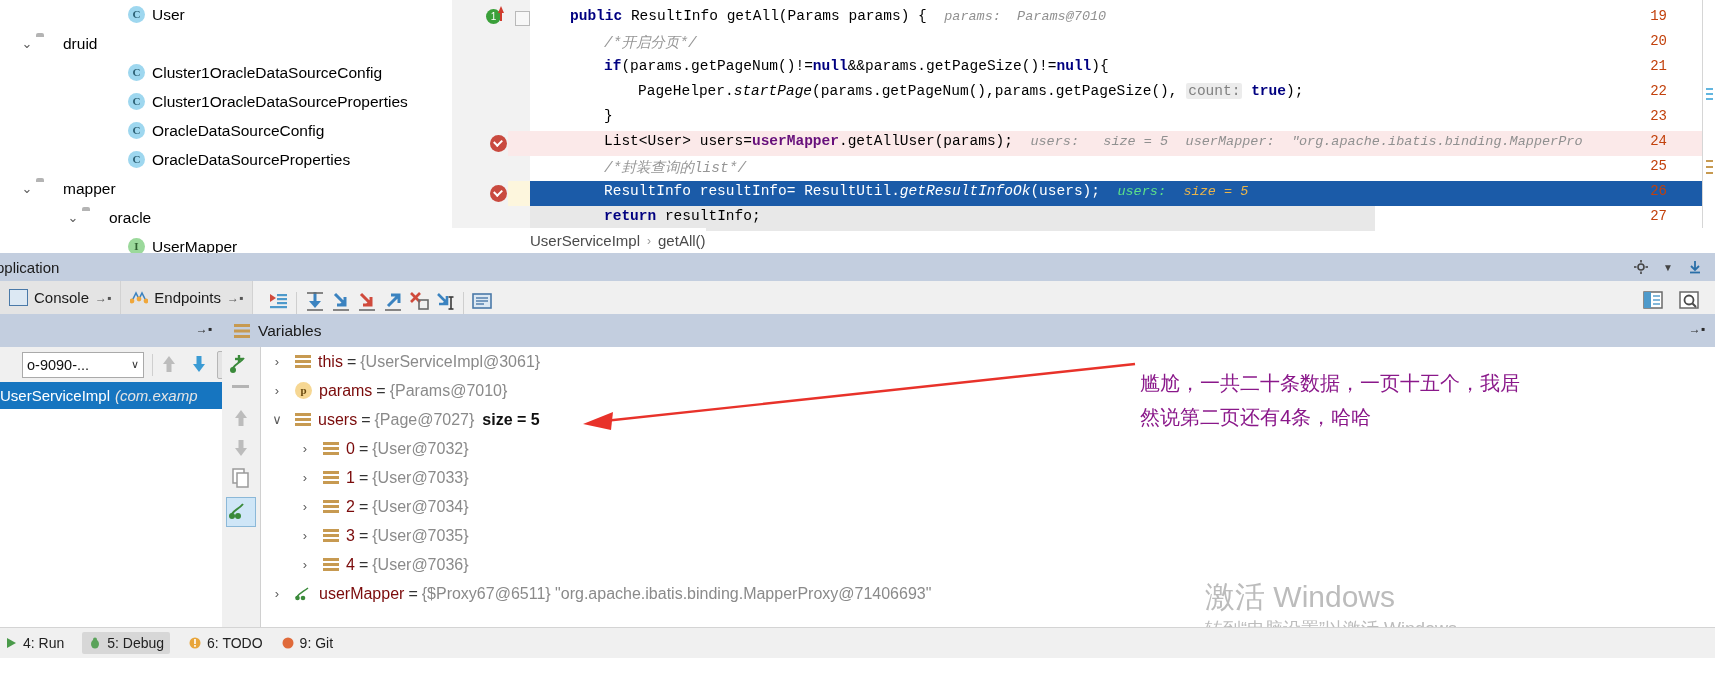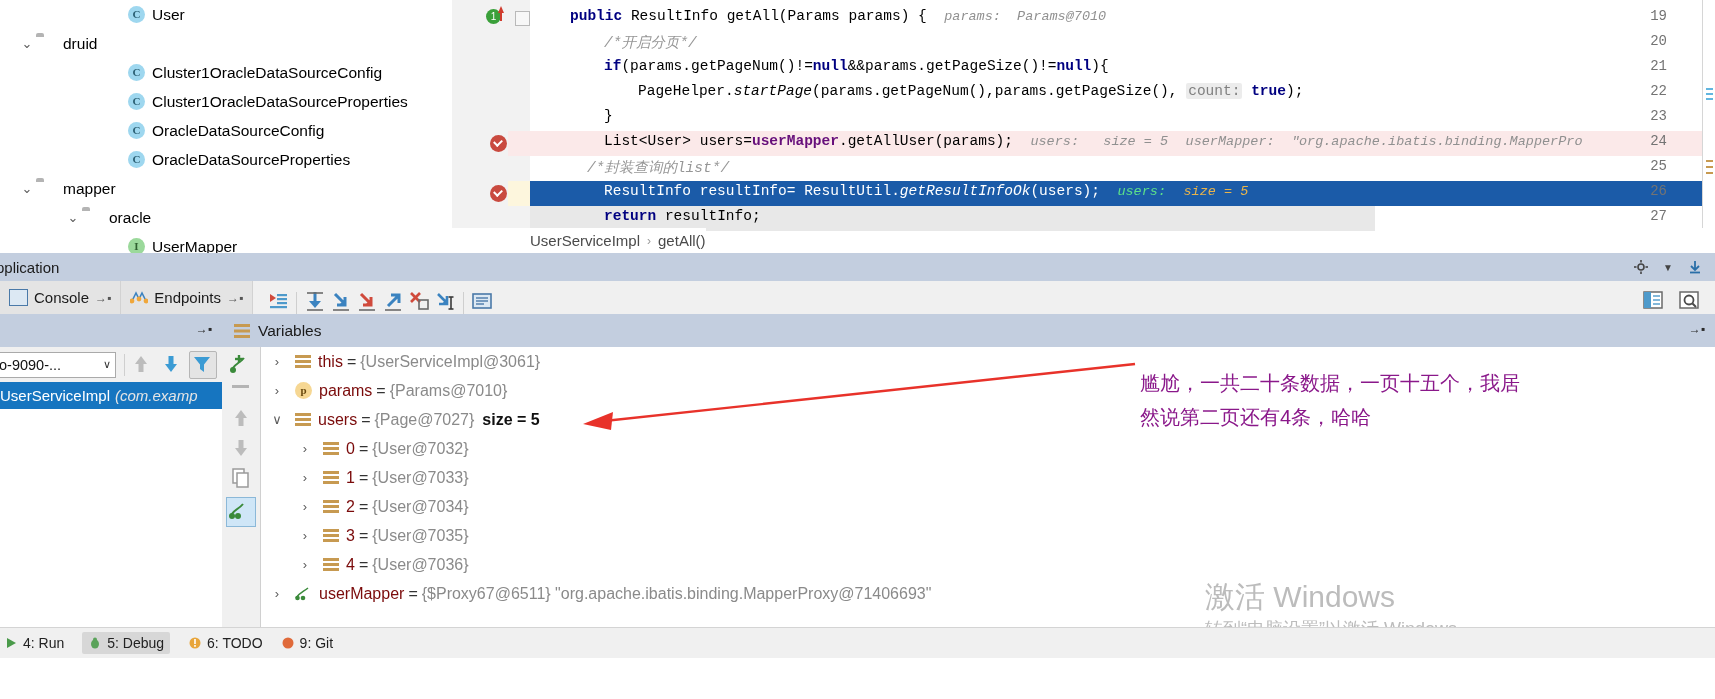--- a/index.html
+++ b/index.html
@@ -23,21 +23,21 @@
     font-size:11px;line-height:17px;text-align:center;font-weight:600;font-family:"Liberation Serif",serif;}
   .ic-iface{width:17px;height:17px;border-radius:50%;background:#9bd99b;color:#2f6030;
     font-size:11px;line-height:17px;text-align:center;font-weight:600;font-family:"Liberation Serif",serif;}
   .ic-folder{width:19px;height:15px;background:#b4b4b4;border-radius:2px;position:relative;}
   .ic-folder:after{content:"";position:absolute;left:3px;top:4px;width:5px;height:5px;border-radius:50%;background:#fff;}
   .ic-folder:before{content:"";position:absolute;left:0;top:-3px;width:8px;height:4px;background:#b4b4b4;border-radius:2px 2px 0 0;}
 
   
   #editor{left:452px;top:0;width:1263px;height:253px;background:#ffffff;overflow:hidden;}
   #gutter{position:absolute;left:0;top:0;width:78px;height:228px;background:#f2f2f2;border-right:0px;}
-  .ln{position:absolute;right:48px;color:#737373;font-family:"Liberation Mono","DejaVu Sans Mono",monospace;font-size:14px;}
+  .ln{position:absolute;right:48px;color:#c2410c;font-family:"Liberation Mono","DejaVu Sans Mono",monospace;font-size:14px;}
   .codeline{position:absolute;left:78px;white-space:pre;font-family:"Liberation Mono","DejaVu Sans Mono",monospace;font-size:14.5px;color:#000;}
   .kw{color:#000080;font-weight:bold;}
   .cmt{color:#969696;font-style:italic;}
   .hint{color:#909090;font-style:italic;font-size:13.5px;}
   .fld{color:#660e7a;font-weight:bold;}
   .mth{color:#000;font-style:italic;}
   .param-chip{background:#ececec;color:#808080;padding:0 2px;border-radius:2px;font-style:normal;}
   .row-hl-pink{position:absolute;left:78px;height:25px;background:#fbe9e9;}
   .row-hl-blue{position:absolute;left:78px;height:25px;background:#1b5ba8;}
   .row-hl-grey{position:absolute;left:78px;height:25px;background:#e8e8e8;}
@@ -58,21 +58,21 @@
 
   #debug-tabs{left:0;top:281px;width:1715px;height:33px;background:#f0f0f0;border-bottom:1px solid #c8c8c8;display:flex;align-items:flex-end;}
   .dtab{height:33px;display:flex;align-items:center;padding:0 9px;font-size:15px;color:#1a1a1a;gap:6px;
     border-right:1px solid #d2d2d2;background:#e4e4e4;}
   .dtab .pin{color:#555;font-size:12px;}
   .tbsep{width:1px;height:22px;background:#cfcfcf;margin:0 5px;}
   .tbtn{width:26px;height:26px;position:relative;display:inline-block;}
 
   
   #frames-head{left:0;top:314px;width:222px;height:33px;background:#c3cedf;}
-  #frames-bar{left:0;top:347px;width:222px;height:35px;background:#f0f0f0;display:flex;align-items:center;gap:4px;}
+  #frames-bar{left:0;top:347px;width:222px;height:35px;background:#f0f0f0;display:flex;align-items:center;gap:4px;padding-left:28px;}
   #frames-combo{width:112px;height:24px;margin-left:-6px;background:#fff;border:1px solid #aaa;
     display:flex;align-items:center;padding:0 4px;font-size:14.5px;color:#111;}
   #frames-list{left:0;top:382px;width:222px;height:245px;background:#fff;overflow:hidden;}
   .frame-row{height:27px;display:flex;align-items:center;padding-left:0px;font-size:15px;white-space:nowrap;}
   .frame-row.sel{background:#1675c0;color:#fff;}
   .frame-row .pkg{font-style:italic;color:#7a7a7a;margin-left:5px;}
   .frame-row.sel .pkg{color:#e5e5e5;}
 
   
   #vars-head{left:222px;top:314px;width:1493px;height:33px;background:#c3cedf;display:flex;align-items:center;}
@@ -221,21 +221,21 @@
   <div class="codeline cmt" style="top:33px;left:152px">/*开启分页*/</div>
 
   <div class="codeline" style="top:58px;left:152px"><span class="kw">if</span><span>(params.getPageNum()!=</span><span class="kw">null</span><span>&amp;&amp;params.getPageSize()!=</span><span class="kw">null</span><span>){</span></div>
 
   <div class="codeline" style="top:83px;left:186px"><span>PageHelper.</span><span class="mth">startPage</span><span>(params.getPageNum(),params.getPageSize(), </span><span class="param-chip">count:</span> <span class="kw">true</span><span>);</span></div>
 
   <div class="codeline" style="top:108px;left:152px">}</div>
 
   <div class="codeline" style="top:133px;left:152px"><span>List&lt;User&gt; users=</span><span class="fld">userMapper</span><span>.getAllUser(params);</span>  <span class="hint">users:   size = 5</span>  <span class="hint">userMapper:  ʺorg.apache.ibatis.binding.MapperPro</span></div>
 
-  <div class="codeline cmt" style="top:158px;left:135px">/*封装查询的list*/</div>
+  <div class="codeline cmt" style="top:158px;left:152px">/*封装查询的list*/</div>
 
   <div class="codeline" style="top:183px;left:152px;color:#fff"><span>ResultInfo resultInfo= ResultUtil.</span><span class="mth" style="color:#fff">getResultInfoOk</span><span>(users);</span>  <span style="color:#5ce08a;font-style:italic;font-size:13.5px">users:</span>  <span style="color:#e8b44c;font-style:italic;font-size:13.5px">size = 5</span></div>
 
   <div class="codeline" style="top:208px;left:152px"><span class="kw">return</span><span> resultInfo;</span></div>
 
   <div id="breadcrumb">
     <span>UserServiceImpl</span>
     <span class="bc-sep">›</span>
     <span>getAll()</span>
   </div>

